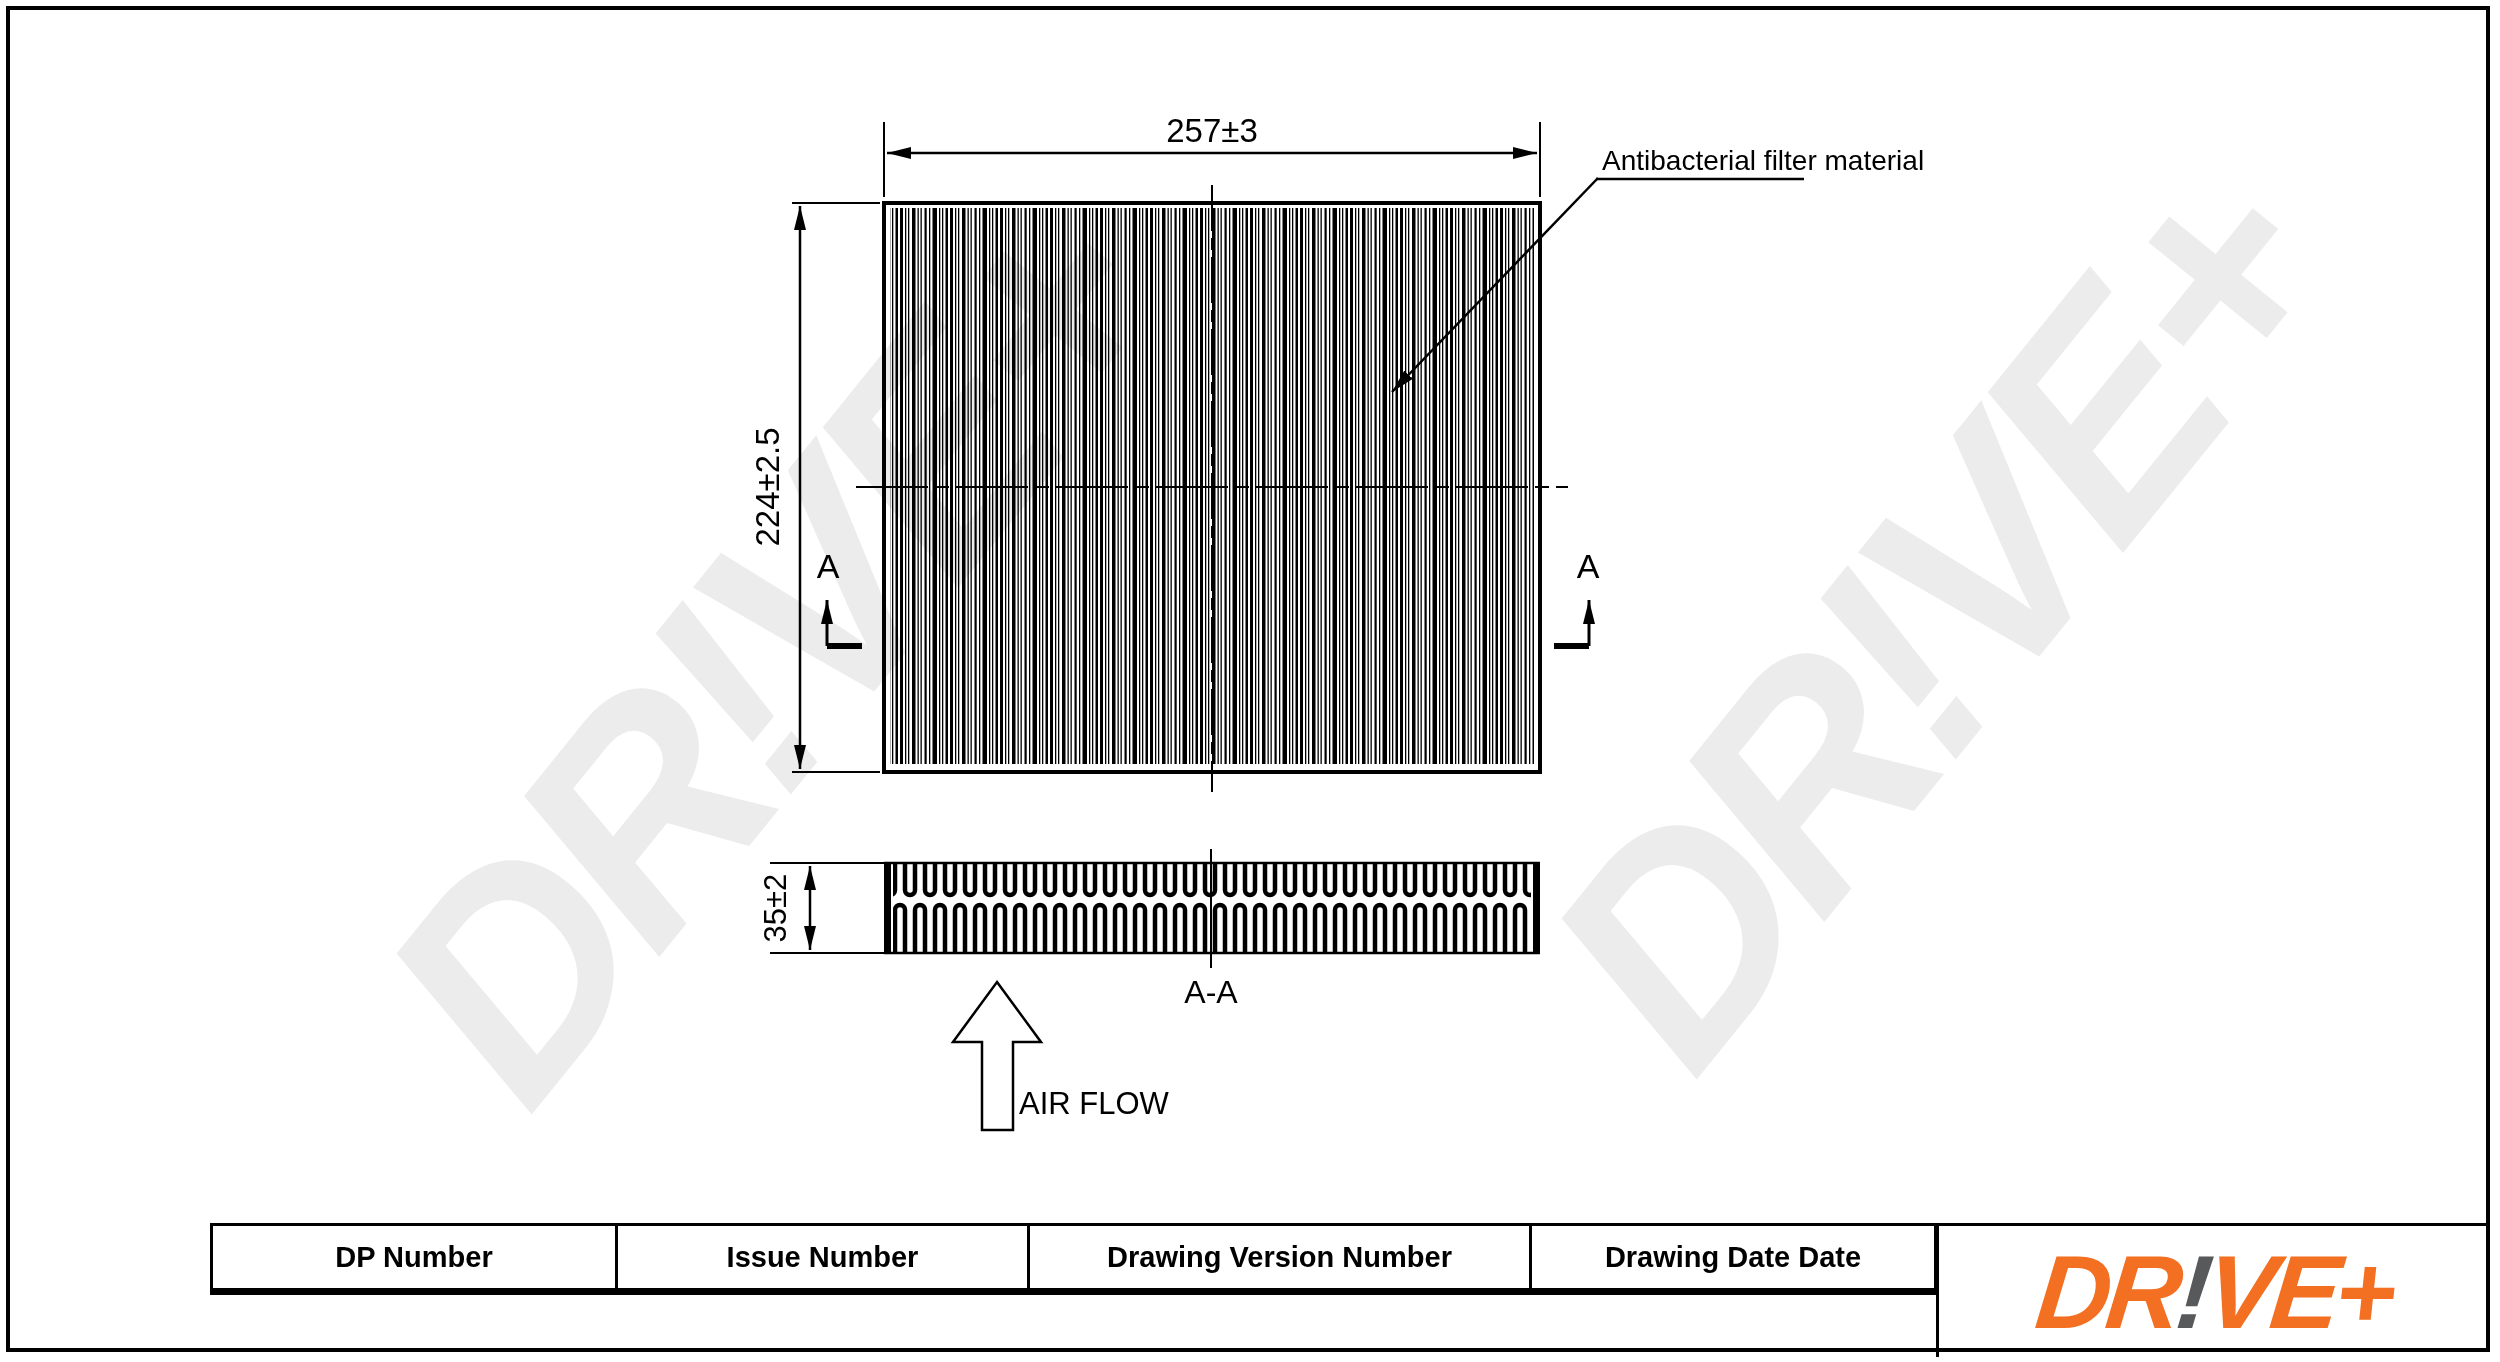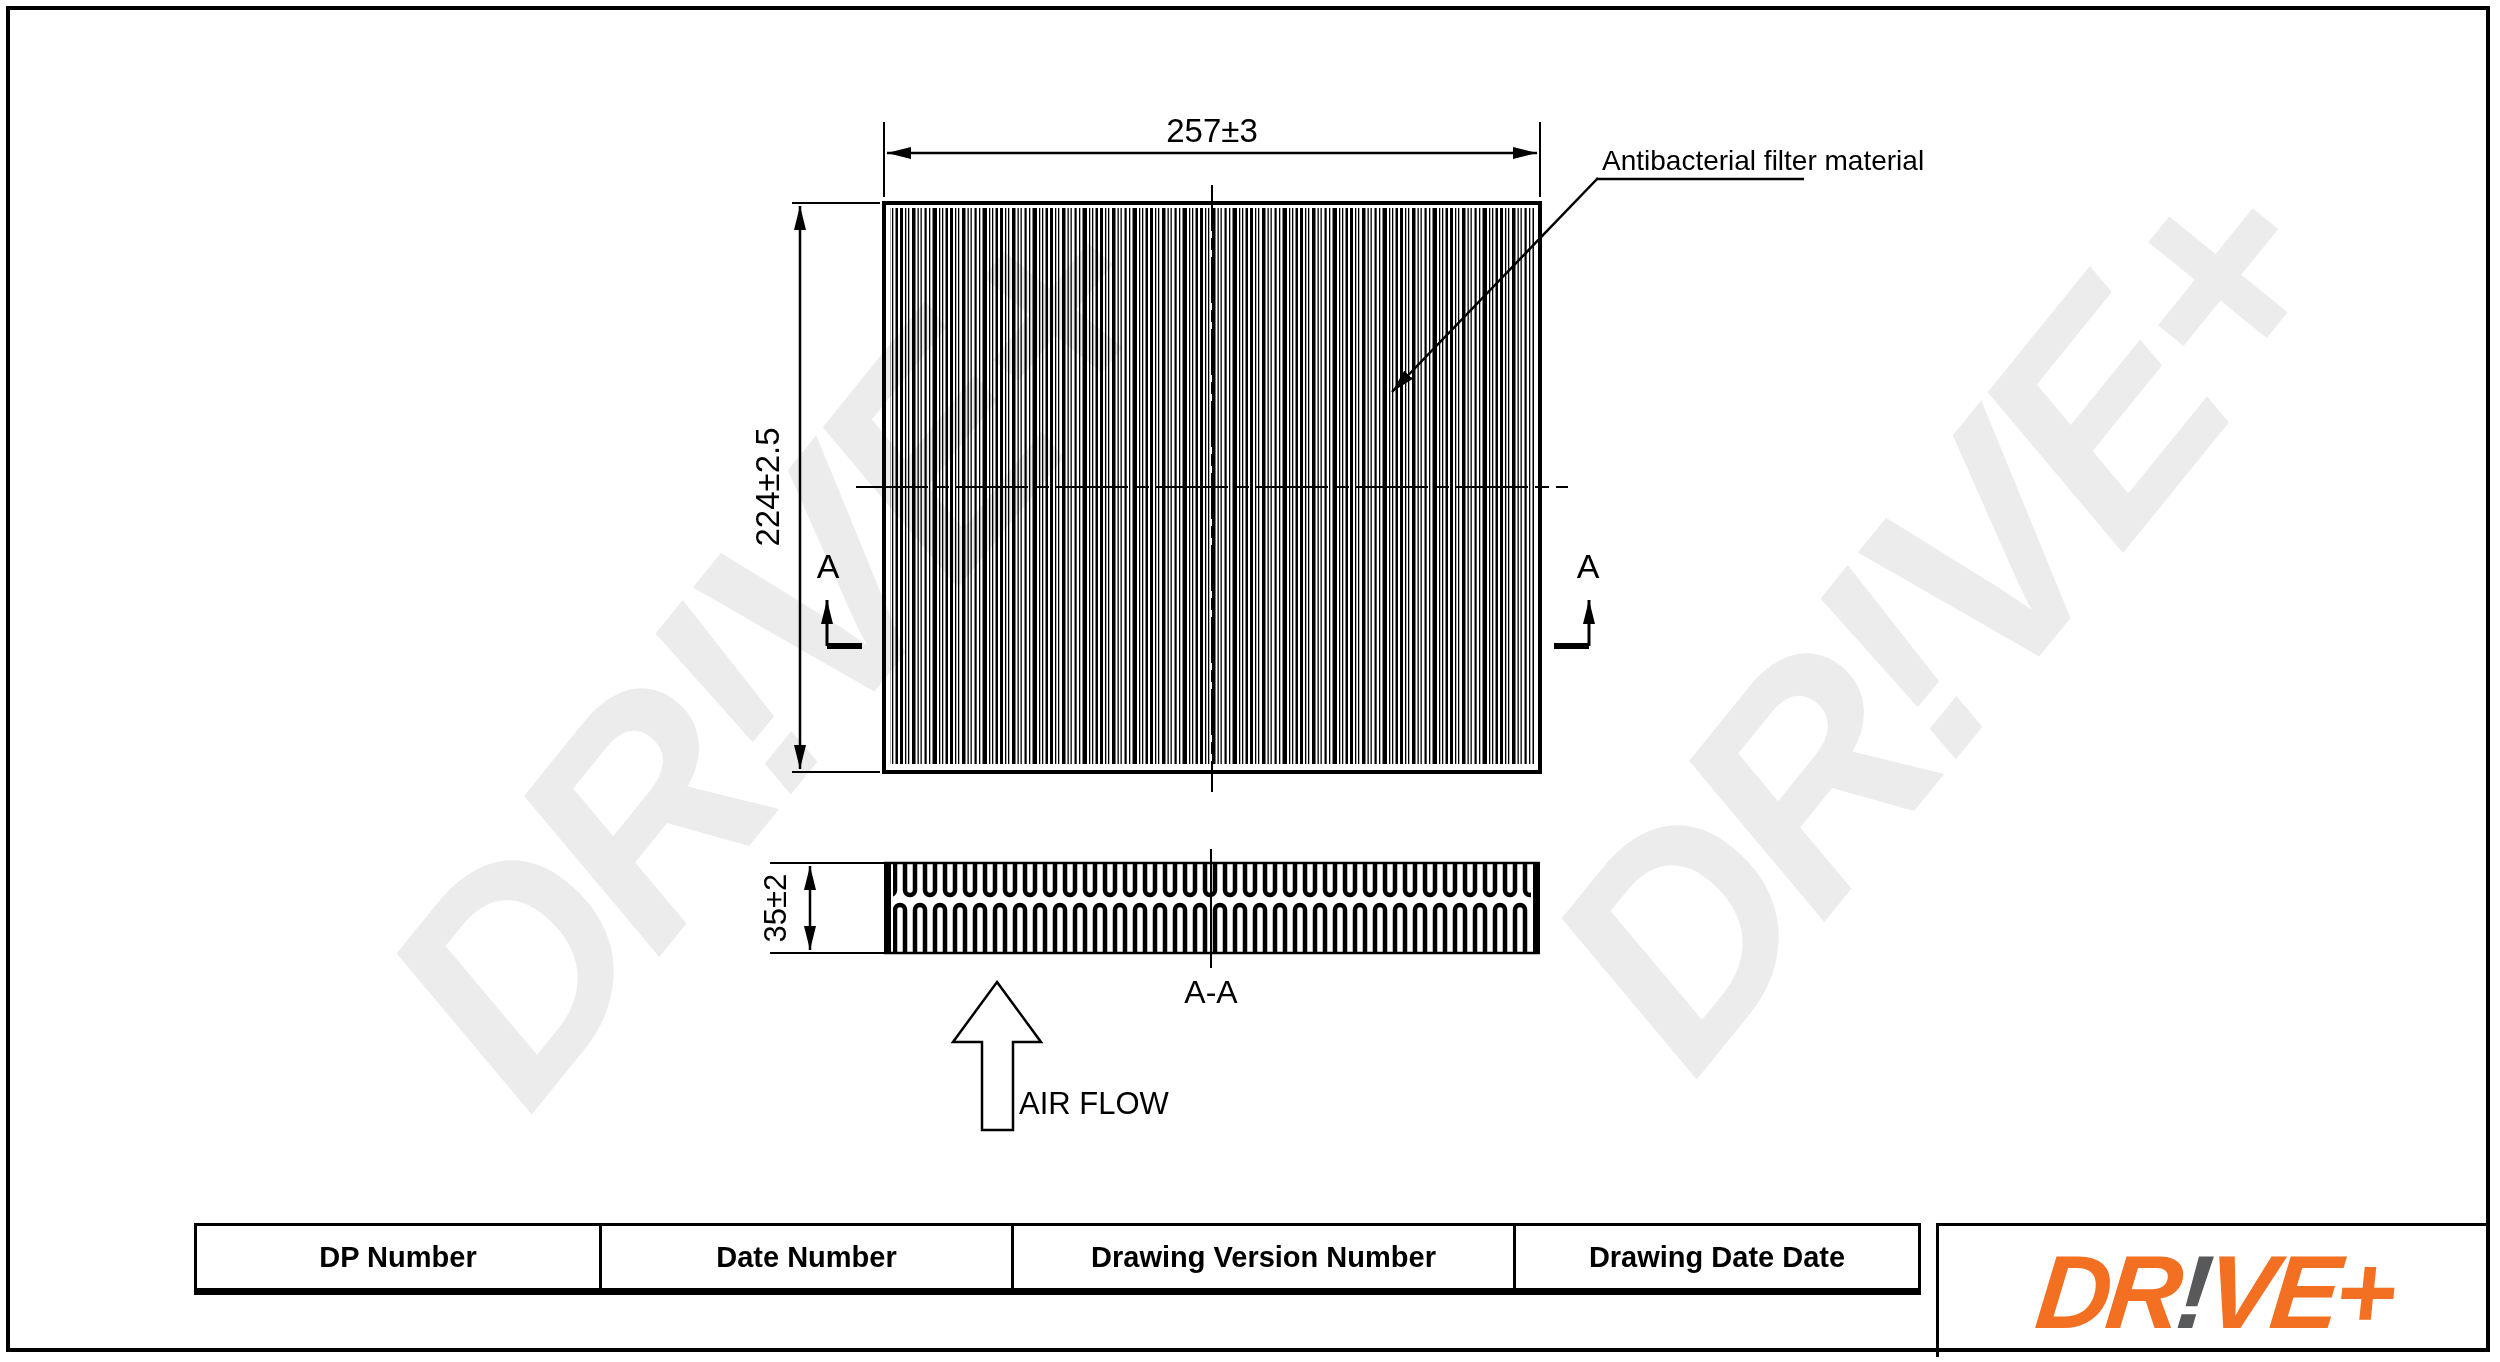--- a/index.html
+++ b/index.html
@@ -15,21 +15,21 @@
     position:absolute; z-index:0; white-space:nowrap;
     font-weight:bold; font-style:italic; font-size:300px; letter-spacing:-14px;
     color:#ececec; transform:translate(-50%,-50%) rotate(-51deg);
   }
   #wm-left  { left:770px;  top:655px; }
   #wm-right { left:1935px; top:620px; }
   svg.draw { position:absolute; left:0; top:0; z-index:1; }
   svg.draw text { fill:#000; }
 
   table.spec {
-    position:absolute; left:194px; top:1223px; z-index:2;
+    position:absolute; left:210px; top:1223px; z-index:2;
     border-collapse:collapse; table-layout:fixed; background:#fff;
   }
   table.spec td {
     border:3px solid #000; text-align:center; vertical-align:middle;
     font-weight:bold; font-size:29px; padding:0;
   }
   table.spec tr.hdr td { height:62px; border-bottom:7px solid #000; }
   table.spec tr.val td { height:58px; }
 
   .logo-cell {
@@ -140,21 +140,21 @@
 <table class="spec">
   <colgroup>
     <col style="width:405px">
       <col style="width:412px">
       <col style="width:502px">
       <col style="width:405px">
   </colgroup>
   <tbody>
       <tr class="hdr">
     <td>DP Number</td>
-    <td>Date Number</td>
+    <td>Issue Number</td>
     <td>Drawing Version Number</td>
     <td>Drawing Date Date</td>
   </tr>
 </tbody>
   </table>
 
 <div class="logo-cell">
   <div class="logo-text">
     <span class="logo-orange">DR</span><span class="logo-gray">!</span><span class="logo-orange">VE+</span>
   </div>

